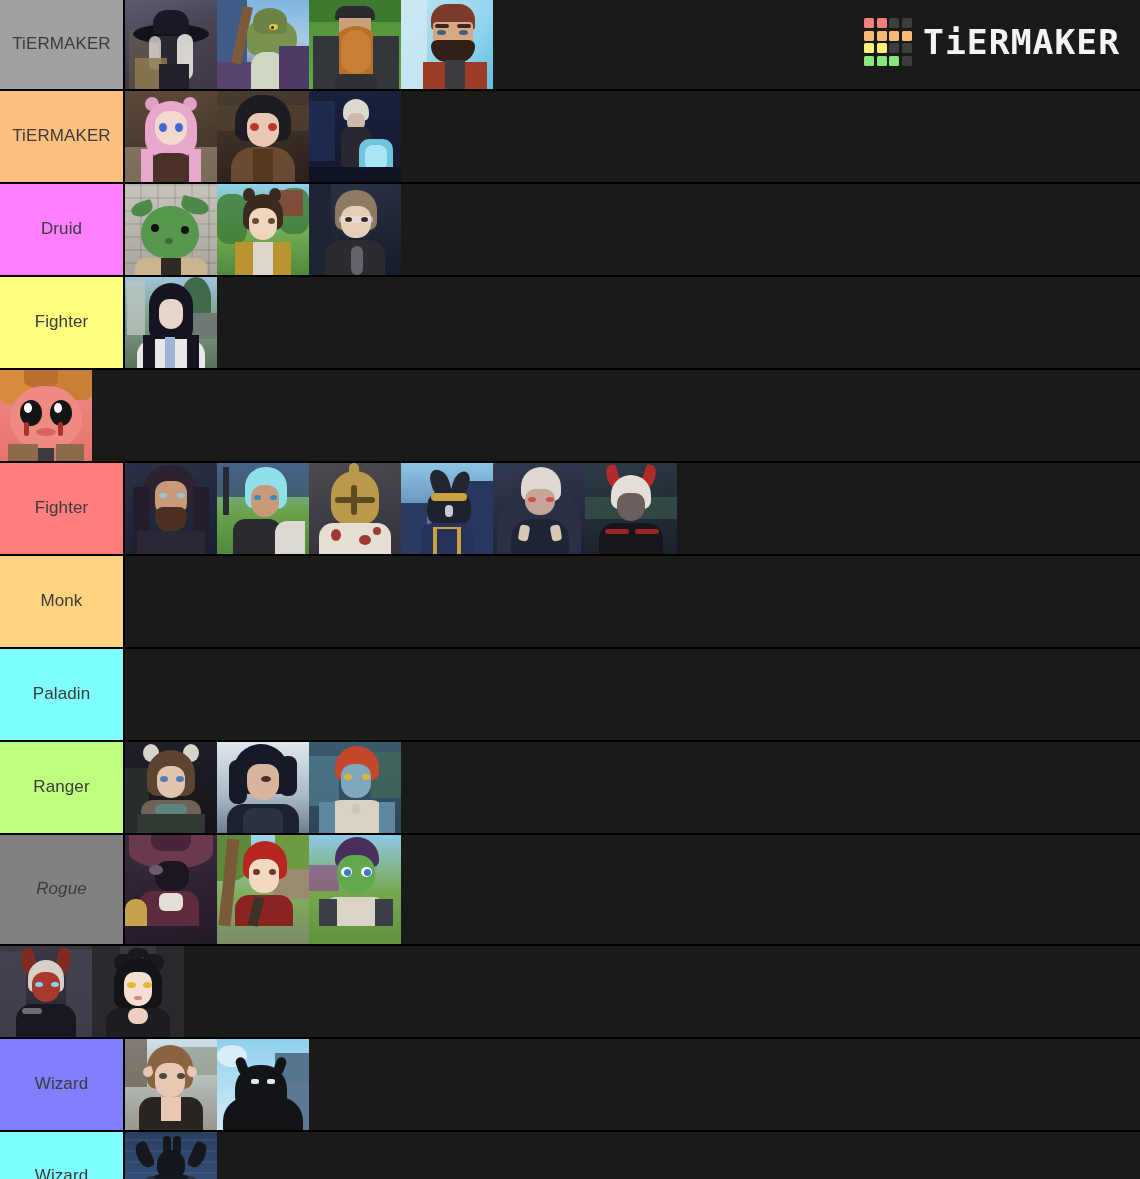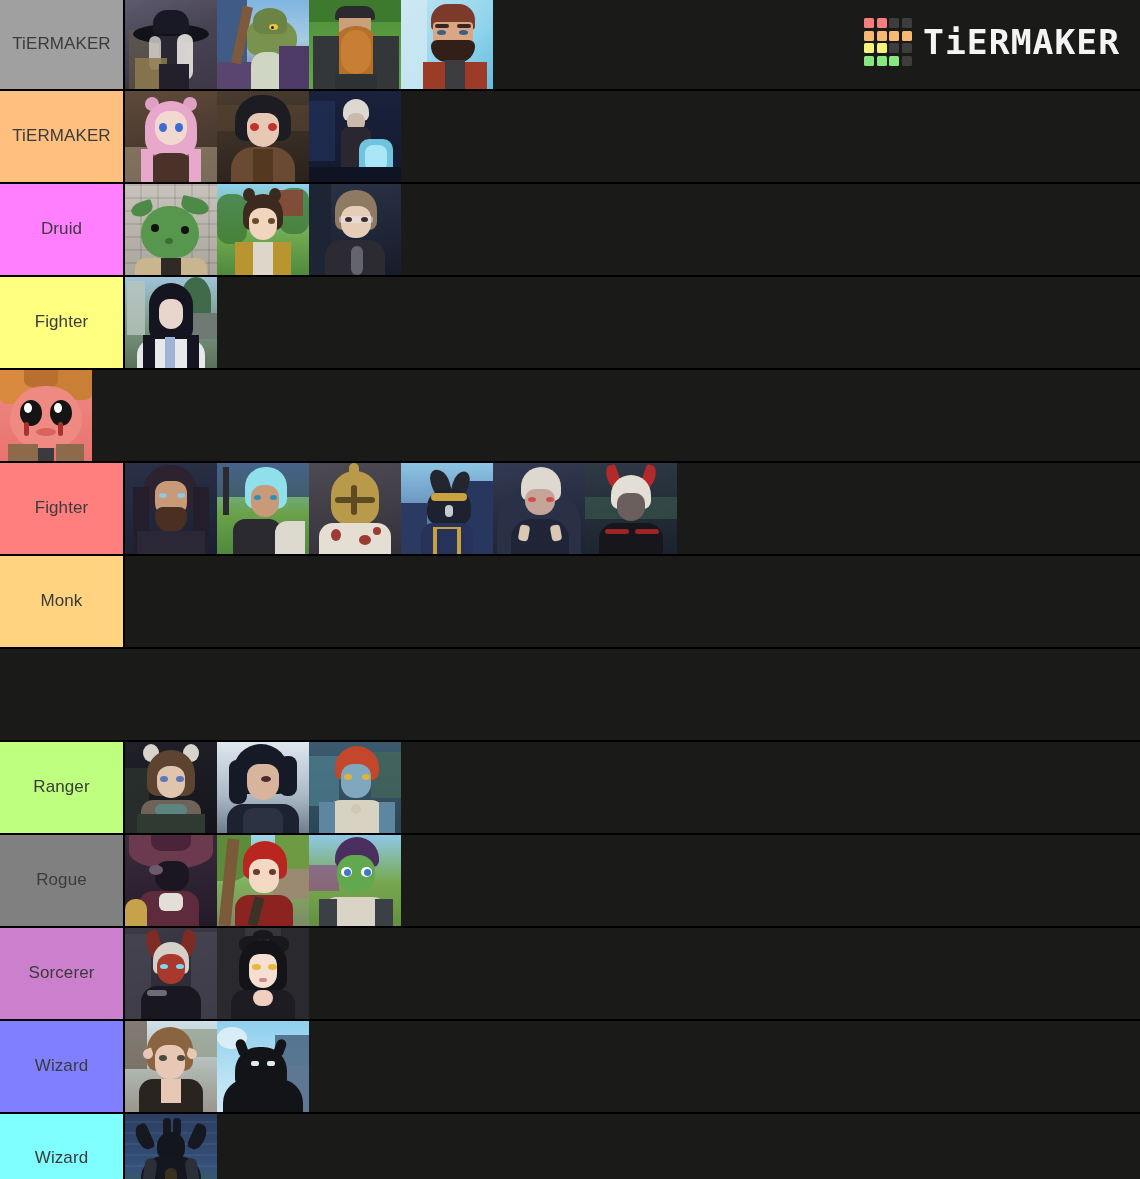--- a/index.html
+++ b/index.html
@@ -409,20 +409,23 @@
           </div>
         </div>
       </div>
       <div class="tier-row" style="height: 93px;">
         <div class="tier-label" style="background: rgb(255, 211, 127);">
           <span>Monk</span>
         </div>
         <div class="tier-items"></div>
       </div>
       <div class="tier-row" style="height: 93px;">
+        <div class="tier-label" style="background: rgb(127, 255, 255);">
+          <span>Paladin</span>
+        </div>
         <div class="tier-items"></div>
       </div>
       <div class="tier-row" style="height: 93px;">
         <div class="tier-label" style="background: rgb(191, 255, 127);">
           <span>Ranger</span>
         </div>
         <div class="tier-items">
           <div class="thumb" title="Wolf eared brown haired ranger at night">
             <div class="scene">
               <div class="lay sky" style="background:linear-gradient(170deg,#20202a,#141419);"></div>
@@ -460,21 +463,21 @@
               <div class="lay" style="left:35px;top:32px;width:8px;height:6px;background:#e0b43c;border-radius:50%;"></div>
               <div class="lay" style="left:53px;top:32px;width:8px;height:6px;background:#e0b43c;border-radius:50%;"></div>
               <div class="lay" style="left:18px;top:58px;width:58px;height:33px;background:#d8d2c2;border-radius:14px 14px 0 0;"></div>
               <div class="lay" style="left:10px;top:60px;width:16px;height:31px;background:#5d87a0;"></div>
               <div class="lay" style="left:70px;top:60px;width:16px;height:31px;background:#5d87a0;"></div>
               <div class="lay" style="left:42px;top:62px;width:10px;height:10px;background:#cfc8b6;border-radius:50%;"></div>
             </div>
           </div>
         </div>
       </div>
-      <div class="tier-row" style="height: 93px;">
+      <div class="tier-row" style="height: 111px; font-style: italic;">
         <div class="tier-label" style="background: rgb(128, 128, 128);">
           <span>Rogue</span>
         </div>
         <div class="tier-items">
           <div class="thumb" title="Purple hatted rogue with mask and pouch">
             <div class="scene">
               <div class="lay sky" style="background:linear-gradient(170deg,#3a2c3e,#231a28);"></div>
               <div class="lay" style="left:4px;top:0;width:84px;height:34px;background:#6b3a4e;border-radius:0 0 50% 50%;"></div>
               <div class="lay" style="left:26px;top:0;width:40px;height:16px;background:#4a2438;border-radius:0 0 10px 10px;"></div>
               <div class="lay" style="left:30px;top:26px;width:34px;height:30px;background:#1c1622;border-radius:12px 12px 14px 14px;"></div>
@@ -510,23 +513,20 @@
               <div class="lay" style="left:35px;top:34px;width:7px;height:7px;background:#3f78c4;border-radius:50%;"></div>
               <div class="lay" style="left:55px;top:34px;width:7px;height:7px;background:#3f78c4;border-radius:50%;"></div>
               <div class="lay" style="left:14px;top:62px;width:64px;height:29px;background:#d9d4c6;border-radius:14px 14px 0 0;"></div>
               <div class="lay" style="left:10px;top:64px;width:18px;height:27px;background:#3b3f46;"></div>
               <div class="lay" style="left:66px;top:64px;width:18px;height:27px;background:#3b3f46;"></div>
             </div>
           </div>
         </div>
       </div>
       <div class="tier-row" style="height: 93px;">
-        <div class="tier-label" style="background: rgb(204, 127, 204);">
-          <span>Sorcerer</span>
-        </div>
         <div class="tier-items">
           <div class="thumb" title="Red skinned horned tiefling with white hair">
             <div class="scene">
               <div class="lay sky" style="background:linear-gradient(170deg,#3c3a46,#25242e);"></div>
               <div class="lay" style="left:0;top:6px;width:26px;height:85px;background:#4a4754;opacity:.7;"></div>
               <div class="lay" style="left:66px;top:4px;width:26px;height:87px;background:#4a4754;opacity:.7;"></div>
               <div class="lay" style="left:22px;top:2px;width:14px;height:30px;background:#7e2b24;border-radius:50% 20% 20% 50%;transform:rotate(-14deg);"></div>
               <div class="lay" style="left:56px;top:2px;width:14px;height:30px;background:#7e2b24;border-radius:20% 50% 50% 20%;transform:rotate(14deg);"></div>
               <div class="lay" style="left:28px;top:14px;width:36px;height:32px;background:#d5d0c8;border-radius:18px 18px 6px 6px;"></div>
               <div class="lay" style="left:32px;top:26px;width:28px;height:30px;background:#a8392c;border-radius:12px 12px 14px 14px;"></div>

